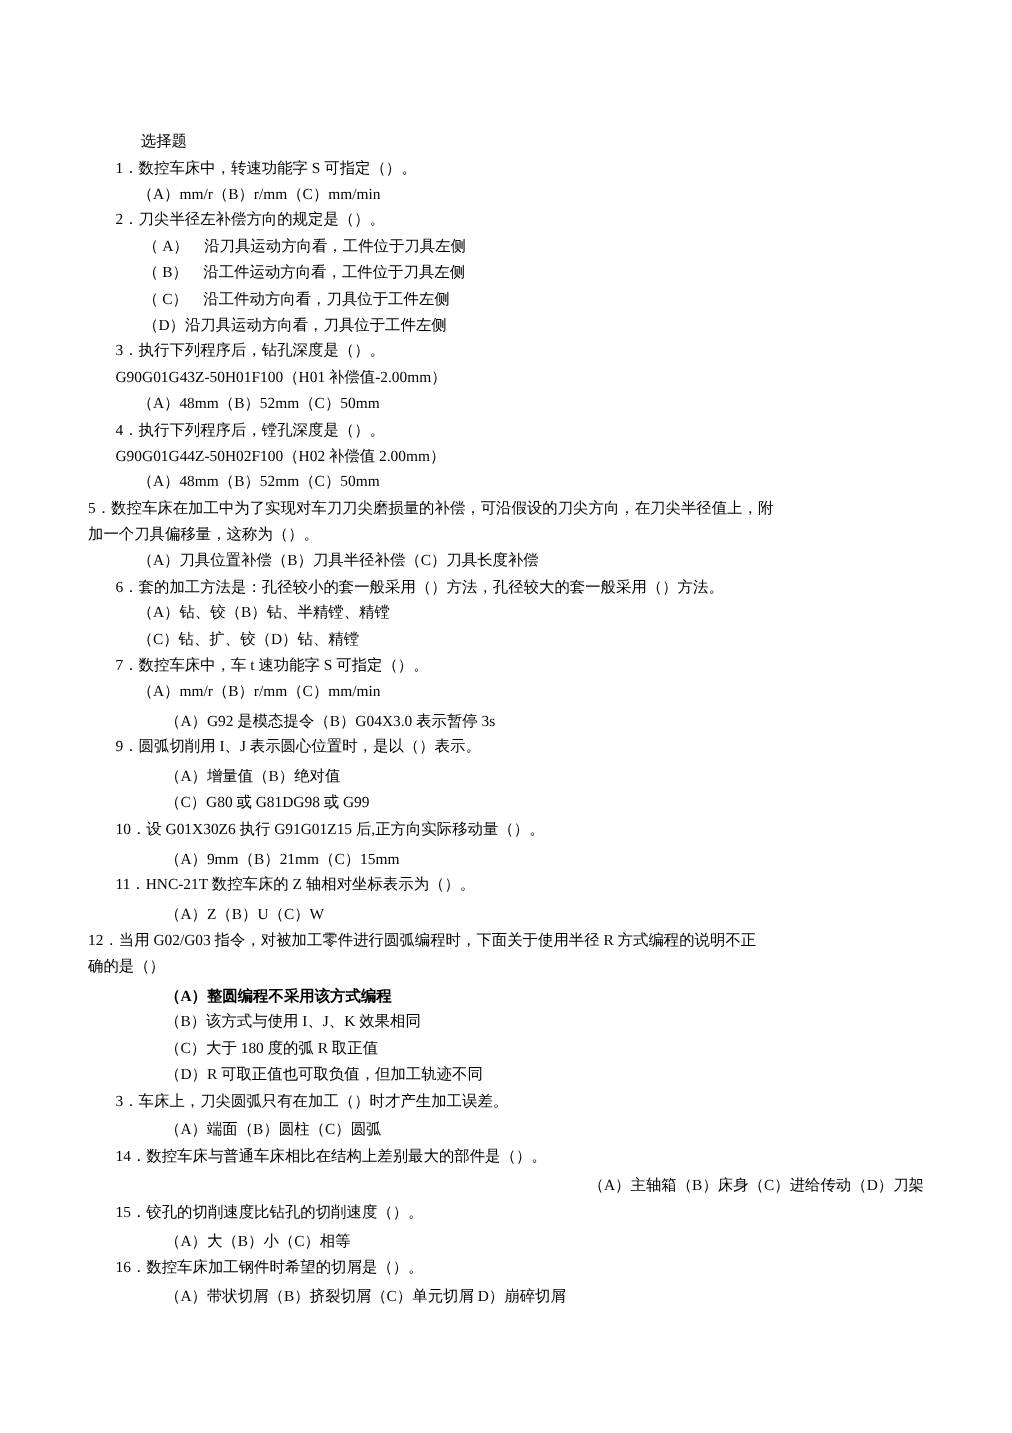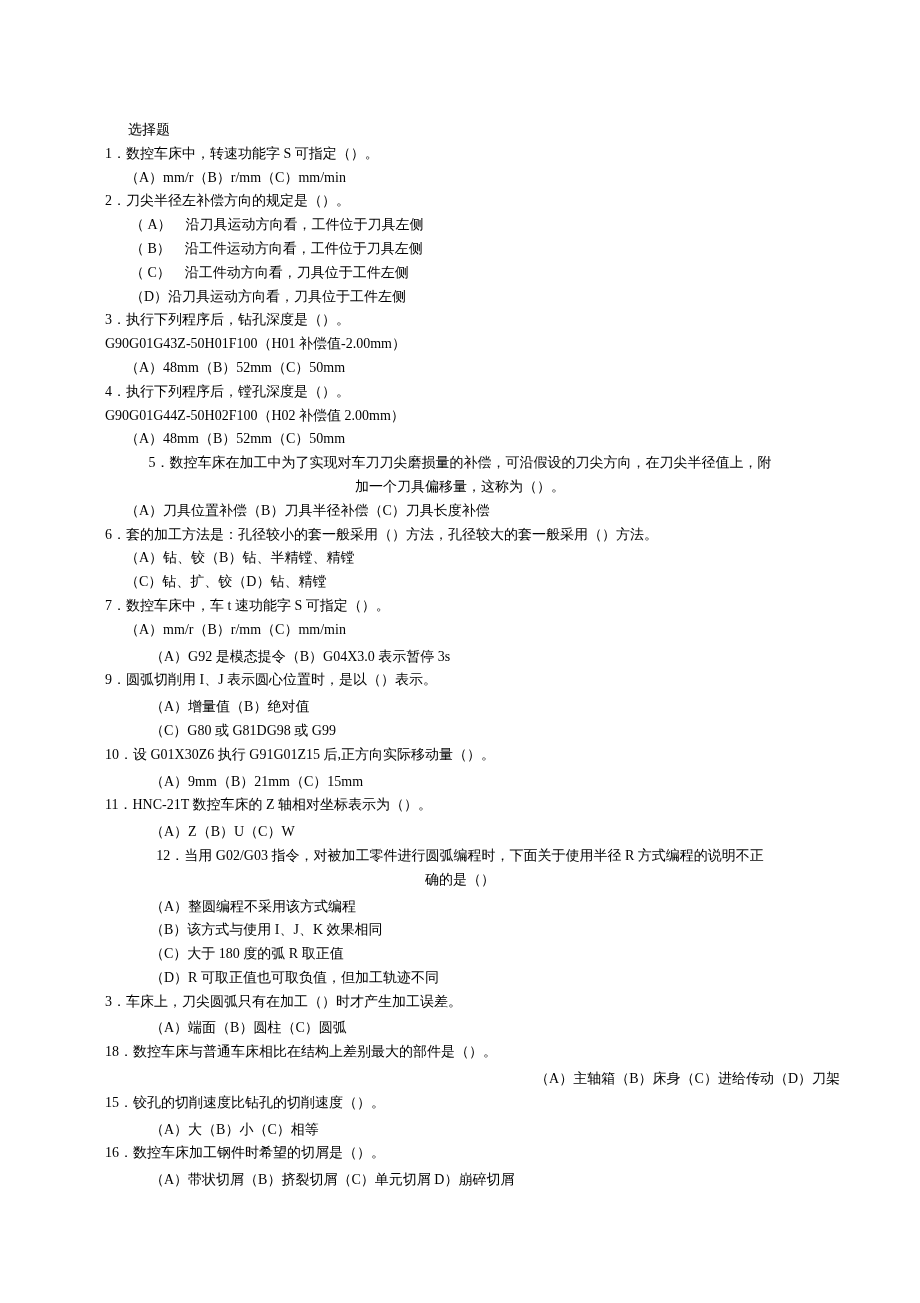--- a/index.html
+++ b/index.html
@@ -8,21 +8,21 @@
       line-height: 1.7;
       color: #000;
       background: #fff;
       margin: 0;
       padding: 90px 80px;
       width: 920px;
       box-sizing: border-box;
     }
     .header-line { padding-left: 48px; margin-top: 28px; }
     .q-row { padding-left: 25px; }
-    .q-row-wide { padding-left: 0; text-align: center; }
+    .q-row-wide { padding-left: 0; }
     .opt-row { padding-left: 50px; }
     .opt-row-wide { padding-left: 70px; }
     .opt-row-3 { padding-left: 45px; }
   </style>
 </head>
 <body>
 
 <div class="header-line">选择题</div>
 <div id="questions">
     <div class="q-row">1．数控车床中，转速功能字 S 可指定（）。</div>
@@ -49,25 +49,25 @@
     <div class="opt-row-wide" style="padding-top: 3px;">（A）G92 是模态提令（B）G04X3.0 表示暂停 3s</div>
     <div class="q-row">9．圆弧切削用 I、J 表示圆心位置时，是以（）表示。</div>
     <div class="opt-row-wide" style="padding-top: 3px;">（A）增量值（B）绝对值</div>
     <div class="opt-row-wide">（C）G80 或 G81DG98 或 G99</div>
     <div class="q-row">10．设 G01X30Z6 执行 G91G01Z15 后,正方向实际移动量（）。</div>
     <div class="opt-row-wide" style="padding-top: 3px;">（A）9mm（B）21mm（C）15mm</div>
     <div class="q-row">11．HNC-21T 数控车床的 Z 轴相对坐标表示为（）。</div>
     <div class="opt-row-wide" style="padding-top: 3px;">（A）Z（B）U（C）W</div>
     <div class="q-row-wide">12．当用 G02/G03 指令，对被加工零件进行圆弧编程时，下面关于使用半径 R 方式编程的说明不正</div>
     <div class="q-row-wide">确的是（）</div>
-    <div class="opt-row-wide" style="padding-top: 3px;">（A）整圆编程不采用该方式编程</div>
+    <div class="opt-row-wide" style="padding-top: 3px; font-weight: bold;">（A）整圆编程不采用该方式编程</div>
     <div class="opt-row-wide">（B）该方式与使用 I、J、K 效果相同</div>
     <div class="opt-row-wide">（C）大于 180 度的弧 R 取正值</div>
     <div class="opt-row-wide">（D）R 可取正值也可取负值，但加工轨迹不同</div>
     <div class="q-row">3．车床上，刀尖圆弧只有在加工（）时才产生加工误差。</div>
     <div class="opt-row-wide" style="padding-top: 3px;">（A）端面（B）圆柱（C）圆弧</div>
-    <div class="q-row">18．数控车床与普通车床相比在结构上差别最大的部件是（）。</div>
+    <div class="q-row">14．数控车床与普通车床相比在结构上差别最大的部件是（）。</div>
     <div class="opt-row-wide" style="padding-top: 3px; text-align: right;">（A）主轴箱（B）床身（C）进给传动（D）刀架</div>
     <div class="q-row">15．铰孔的切削速度比钻孔的切削速度（）。</div>
     <div class="opt-row-wide" style="padding-top: 3px;">（A）大（B）小（C）相等</div>
     <div class="q-row">16．数控车床加工钢件时希望的切屑是（）。</div>
     <div class="opt-row-wide" style="padding-top: 3px;">（A）带状切屑（B）挤裂切屑（C）单元切屑 D）崩碎切屑</div>
   </div>
 
 </body></html>

